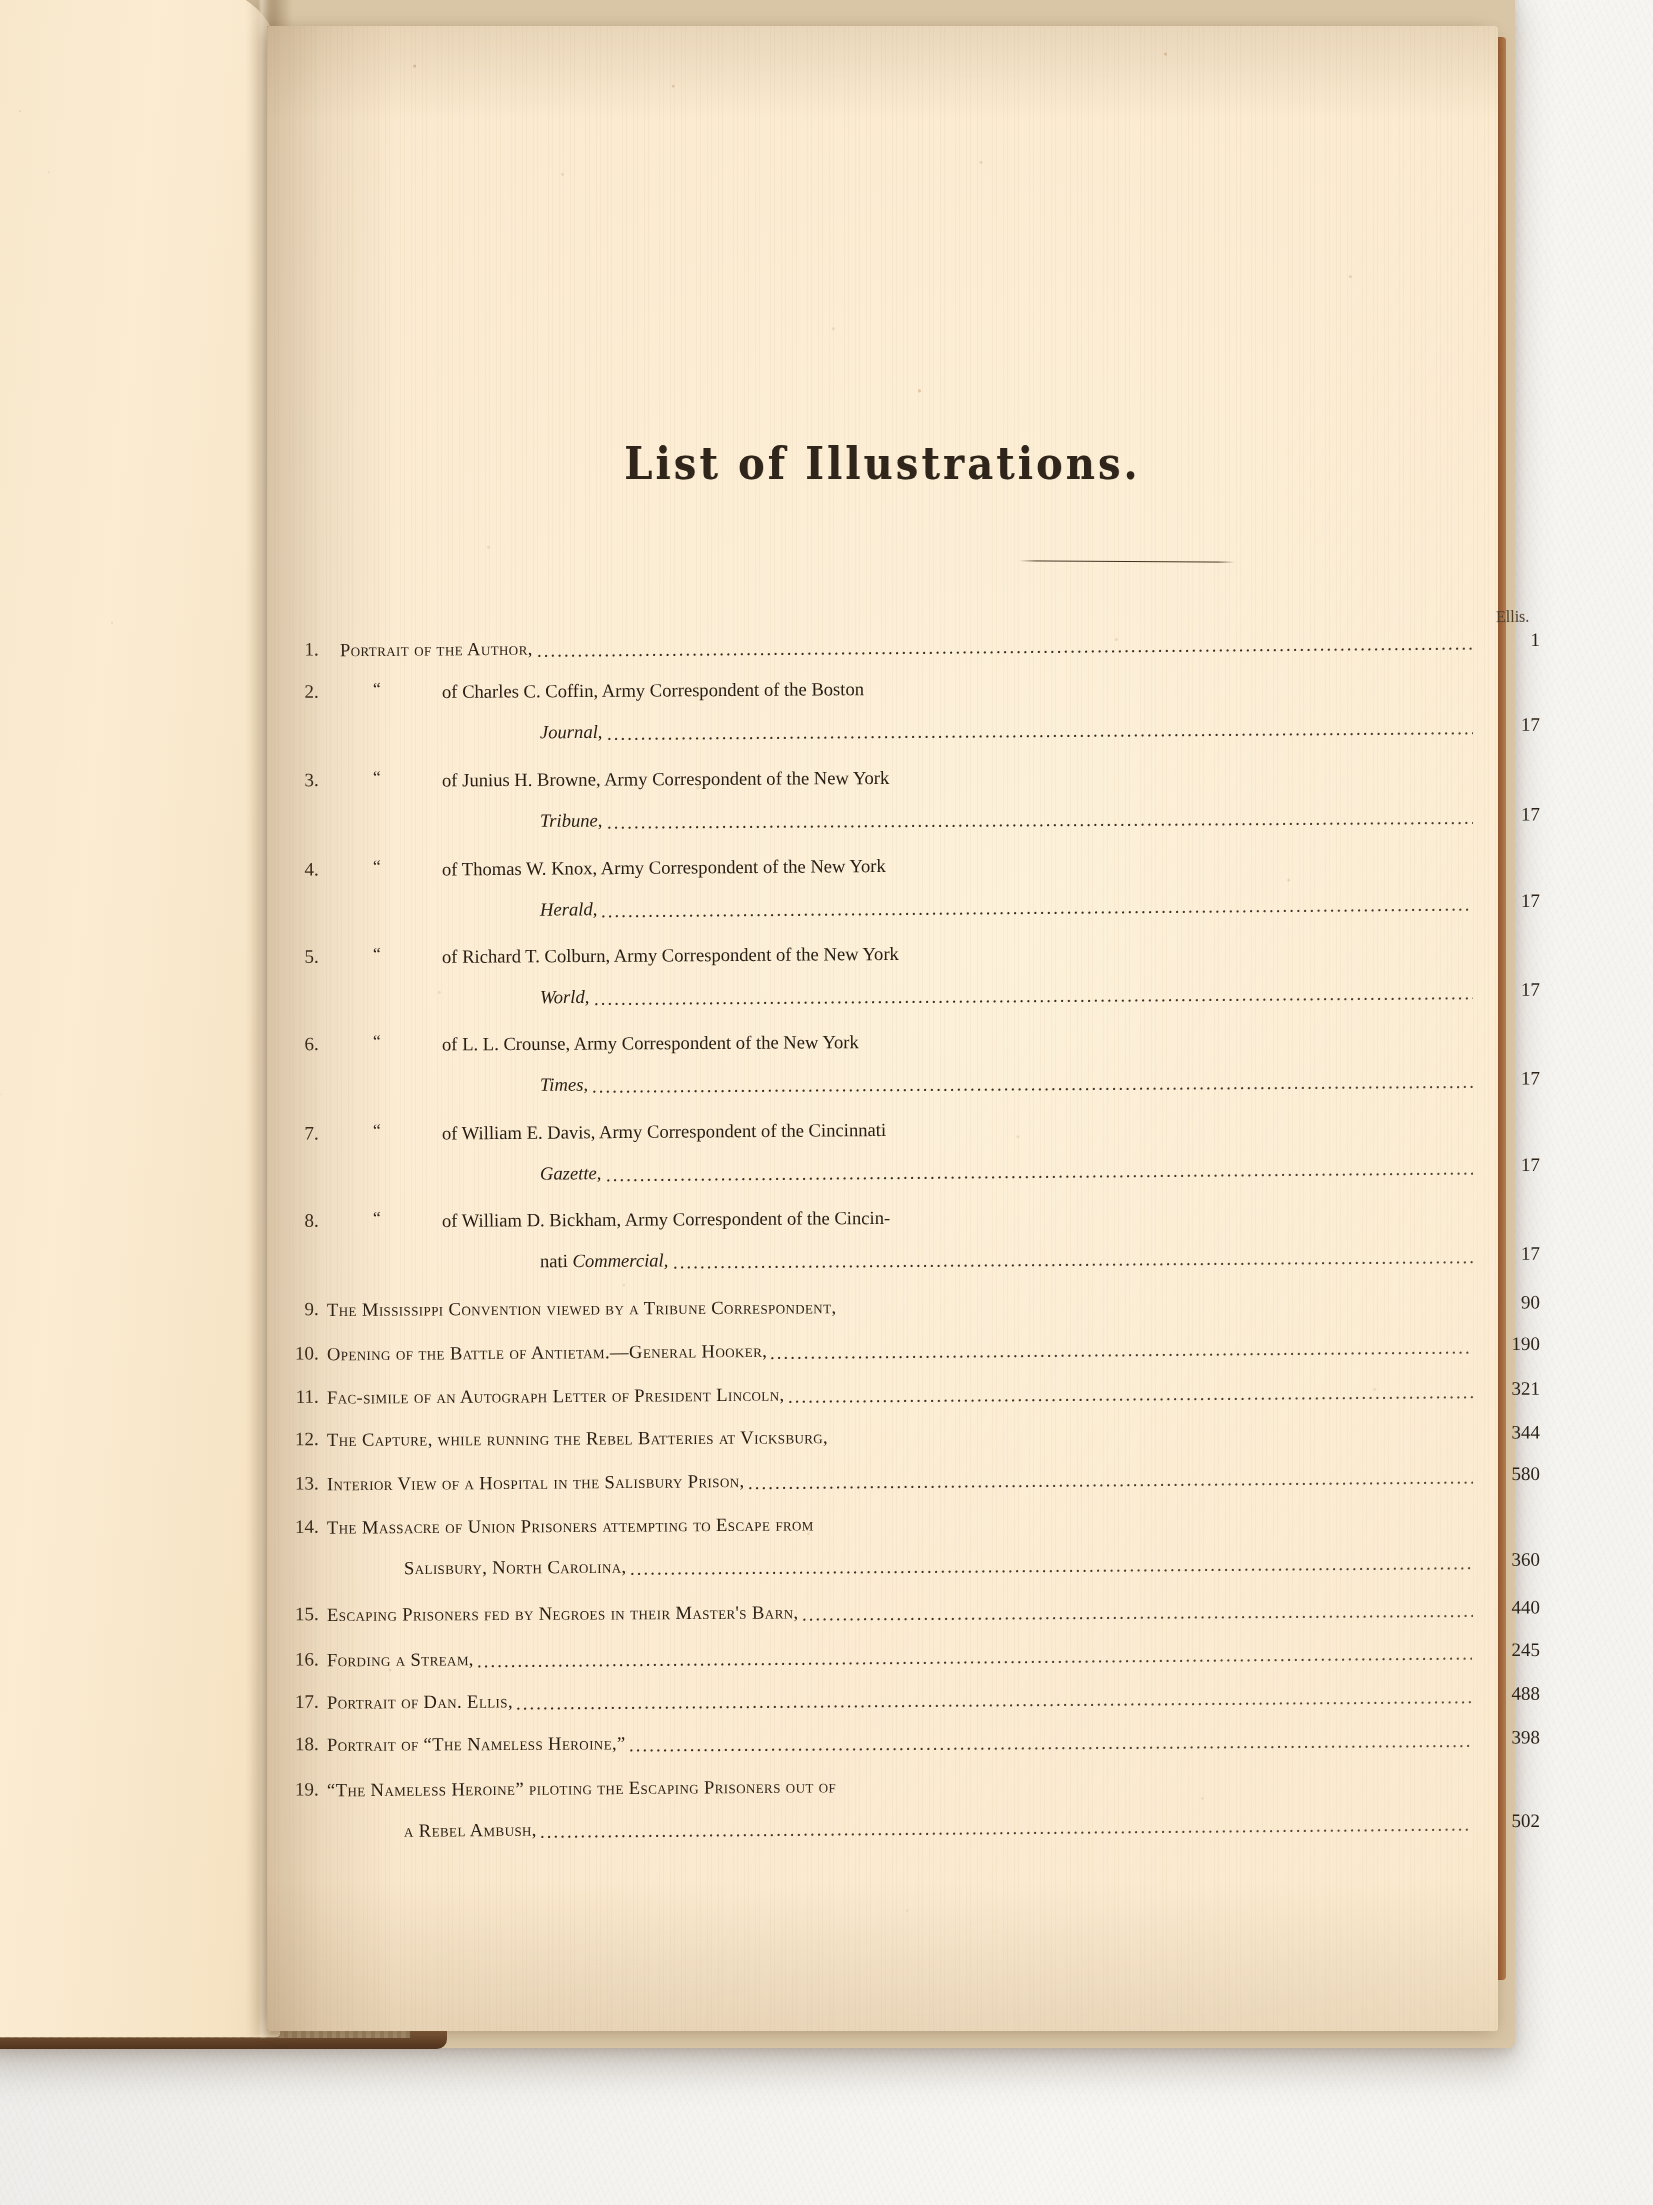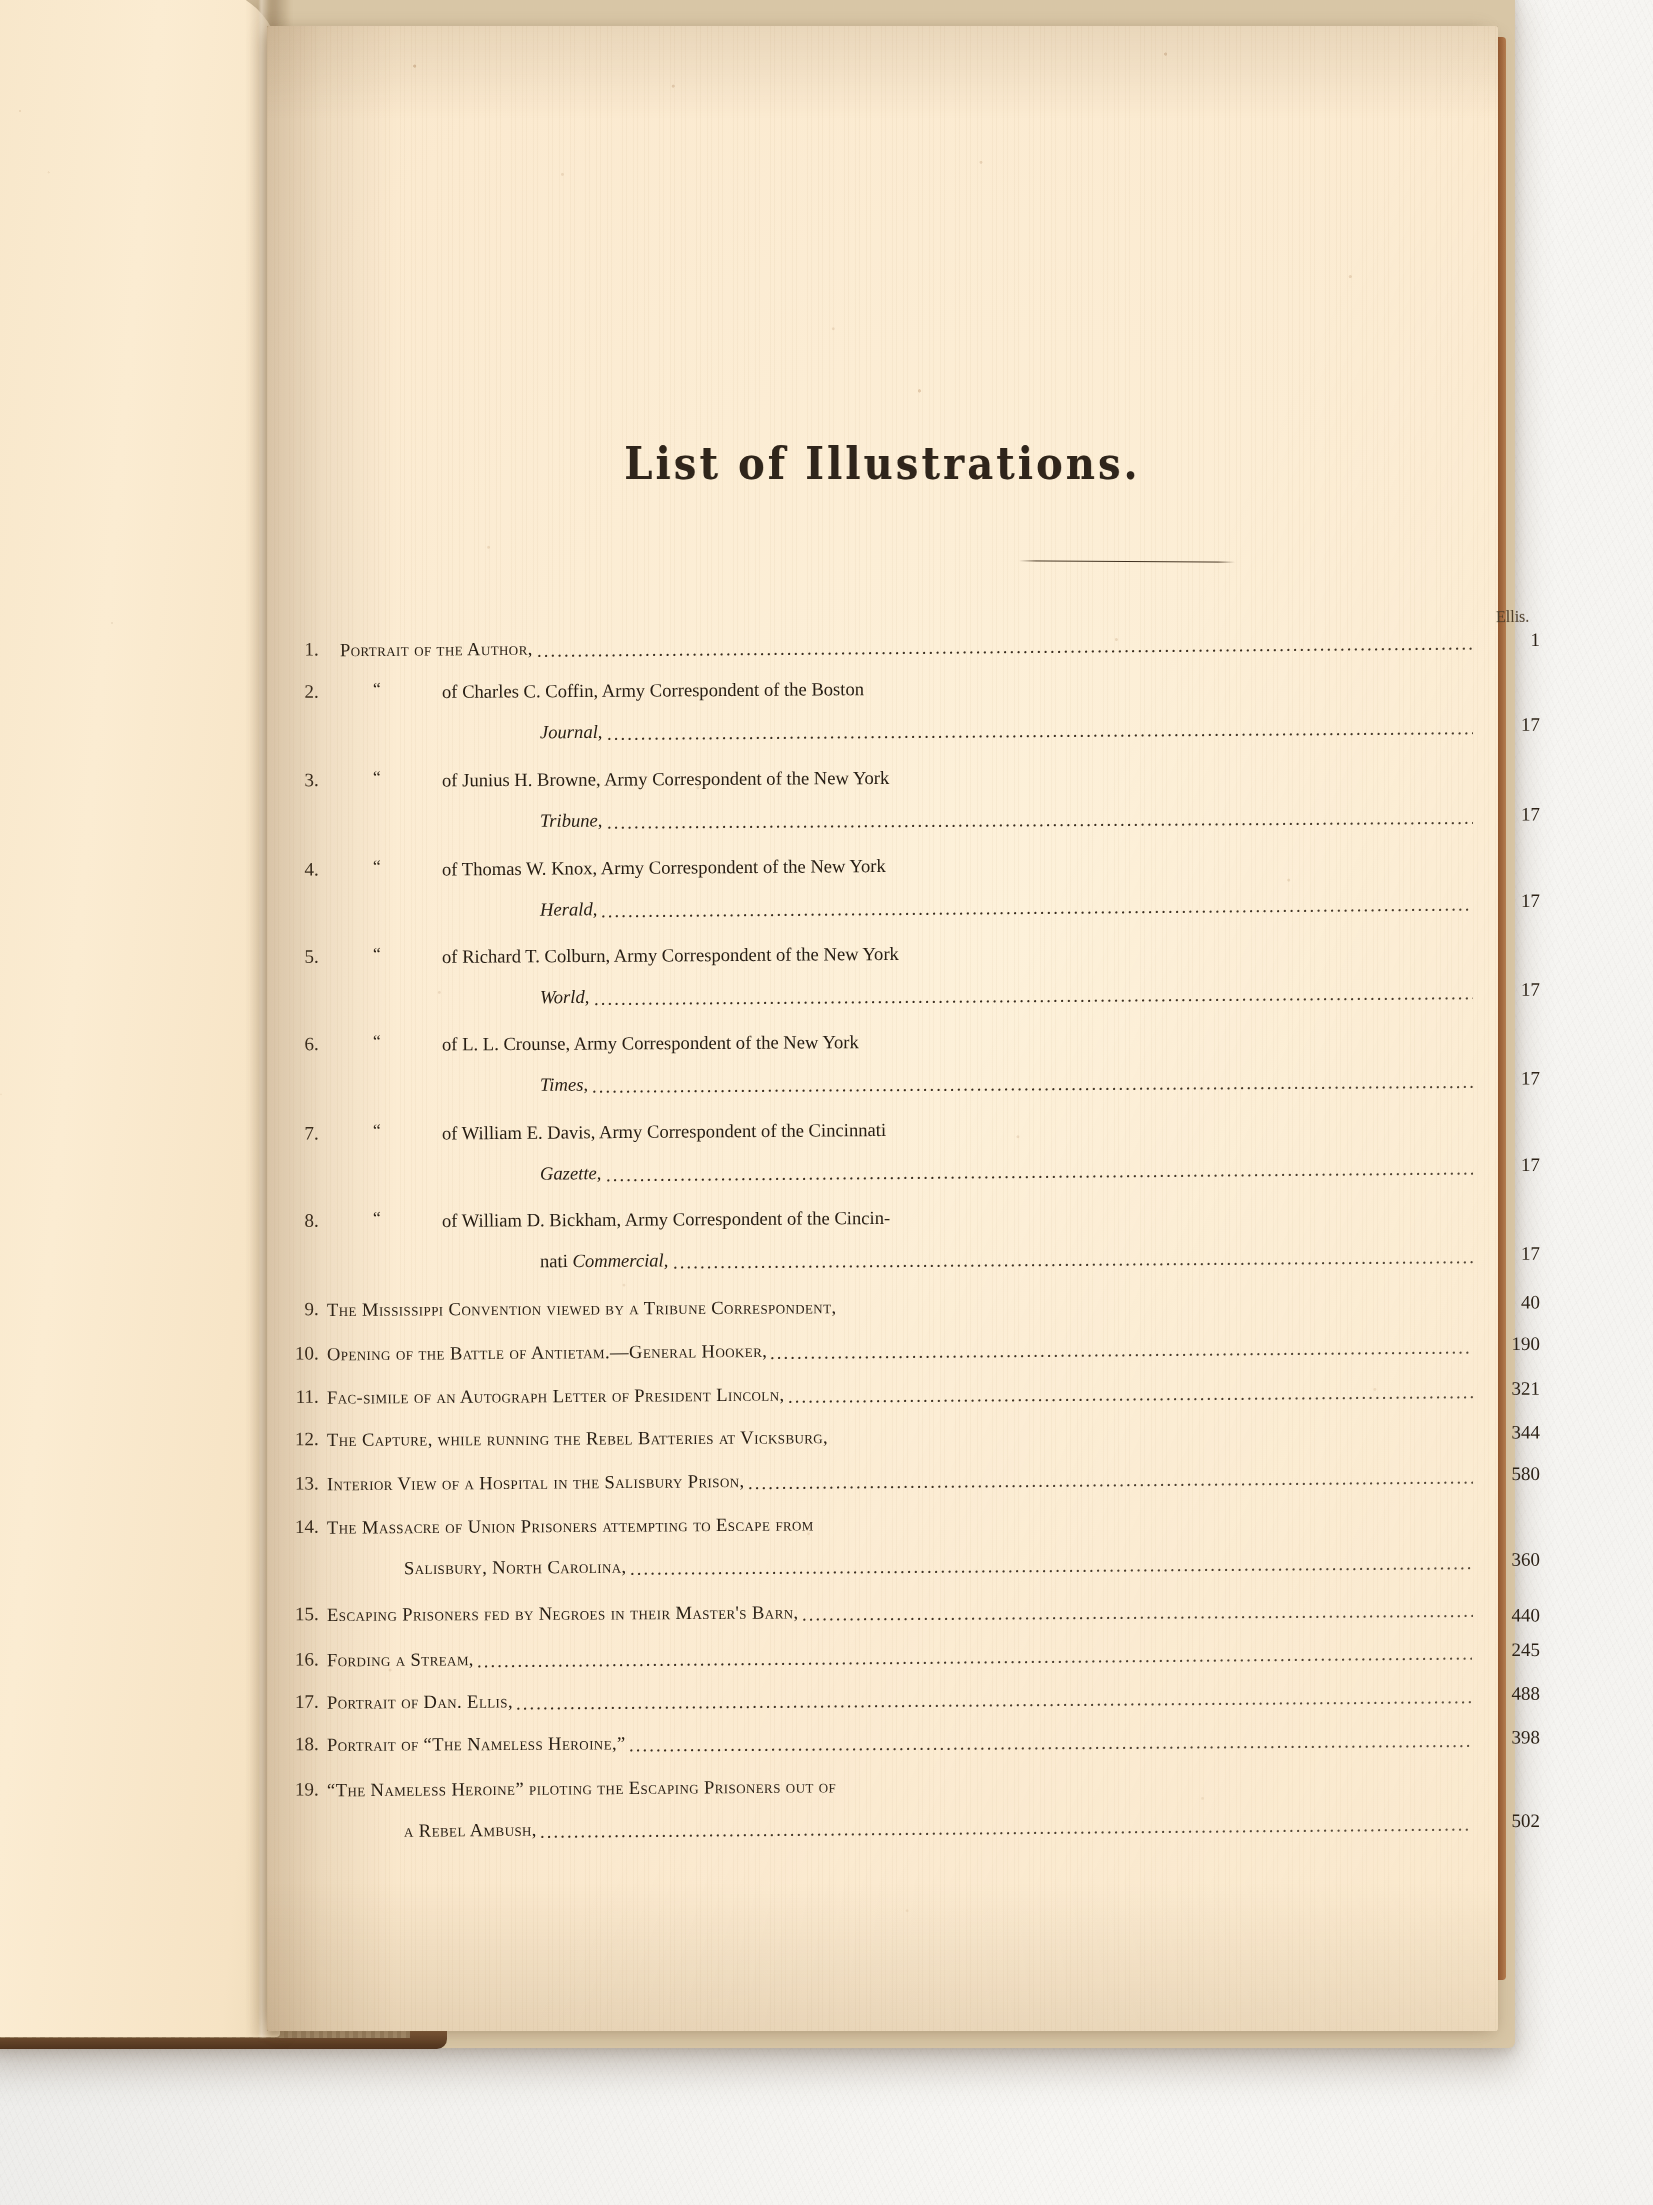--- a/index.html
+++ b/index.html
@@ -245,21 +245,21 @@
             <div class="txt" style="left: 175px; top: 3.7px;">of William D. Bickham, Army Correspondent of the Cincin-</div>
           </div>
           <div class="row" style="position: absolute; left: 0px; top: 613px; width: 100%; height: 41px; transform: rotate(-0.38deg);">
             <div class="txt" style="left: 273px; top: 3.7px;"><span>nati </span><span class="ital">Commercial,</span></div>
             <div class="leader" style="left: 406px; top: 6.2px; width: 800px;">....................................................................................................................................................</div>
             <div class="pg" style="left: 1217px; top: 2.5px;">17</div>
           </div>
           <div class="row" style="position: absolute; left: 0px; top: 661px; width: 100%; height: 41px; transform: rotate(-0.31deg);">
             <div class="num" style="left: 3.7px; top: 2.5px;">9.</div>
             <div class="txt sc" style="left: 60px; top: 3.7px; font-size: 18.6px;">The Mississippi Convention viewed by a Tribune Correspondent,</div>
-            <div class="pg" style="left: 1217px; top: 2.5px;">40</div>
+            <div class="pg" style="left: 1217px; top: 2.5px;">90</div>
           </div>
           <div class="row" style="position: absolute; left: 0px; top: 704px; width: 100%; height: 41px; transform: rotate(-0.45deg);">
             <div class="num" style="left: 3.7px; top: 2.5px;">10.</div>
             <div class="txt sc" style="left: 60px; top: 3.7px; font-size: 18.6px;">Opening of the Battle of Antietam.—General Hooker,</div>
             <div class="leader" style="left: 503px; top: 6.2px; width: 702px;">..................................................................................................................................</div>
             <div class="pg" style="left: 1217px; top: 2.5px;">190</div>
           </div>
           <div class="row" style="position: absolute; left: 0px; top: 748px; width: 100%; height: 41px; transform: rotate(-0.38deg);">
             <div class="num" style="left: 3.7px; top: 2.5px;">11.</div>
             <div class="txt sc" style="left: 60px; top: 3.7px; font-size: 18.6px;">Fac-simile of an Autograph Letter of President Lincoln,</div>
@@ -283,21 +283,21 @@
           </div>
           <div class="row" style="position: absolute; left: 0px; top: 919px; width: 100%; height: 41px; transform: rotate(-0.38deg);">
             <div class="txt sc" style="left: 137px; top: 3.7px; font-size: 18.6px;">Salisbury, North Carolina,</div>
             <div class="leader" style="left: 363px; top: 6.2px; width: 843px;">...........................................................................................................................................................</div>
             <div class="pg" style="left: 1217px; top: 2.5px;">360</div>
           </div>
           <div class="row" style="position: absolute; left: 0px; top: 966px; width: 100%; height: 41px; transform: rotate(-0.31deg);">
             <div class="num" style="left: 3.7px; top: 2.5px;">15.</div>
             <div class="txt sc" style="left: 60px; top: 3.7px; font-size: 18.6px;">Escaping Prisoners fed by Negroes in their Master's Barn,</div>
             <div class="leader" style="left: 535px; top: 6.2px; width: 671px;">.............................................................................................................................</div>
-            <div class="pg" style="left: 1217px; top: 2.5px; margin-top: 8px;">440</div>
+            <div class="pg" style="left: 1217px; top: 2.5px;">440</div>
           </div>
           <div class="row" style="position: absolute; left: 0px; top: 1010px; width: 100%; height: 41px; transform: rotate(-0.45deg);">
             <div class="num" style="left: 3.7px; top: 2.5px;">16.</div>
             <div class="txt sc" style="left: 60px; top: 3.7px; font-size: 18.6px;">Fording a Stream,</div>
             <div class="leader" style="left: 210px; top: 6.2px; width: 995px;">.......................................................................................................................................................................................</div>
             <div class="pg" style="left: 1217px; top: 2.5px;">245</div>
           </div>
           <div class="row" style="position: absolute; left: 0px; top: 1053px; width: 100%; height: 41px; transform: rotate(-0.38deg);">
             <div class="num" style="left: 3.7px; top: 2.5px;">17.</div>
             <div class="txt sc" style="left: 60px; top: 3.7px; font-size: 18.6px;">Portrait of Dan. Ellis,</div>

